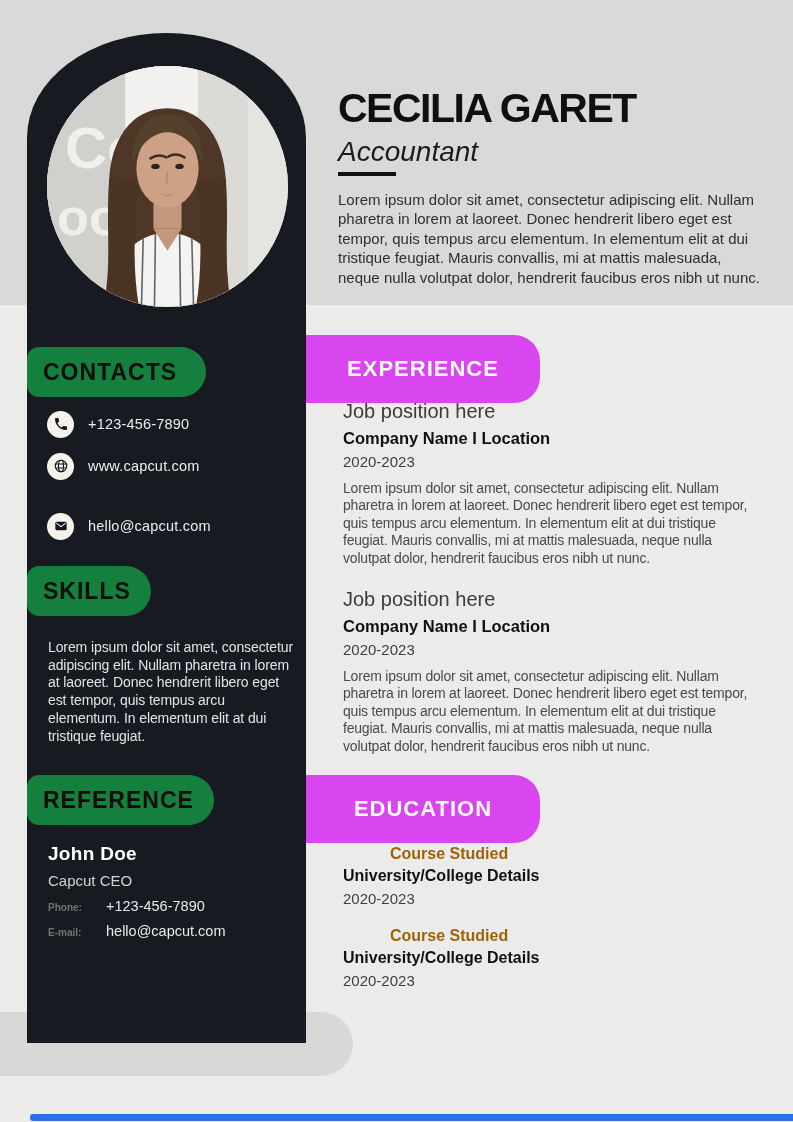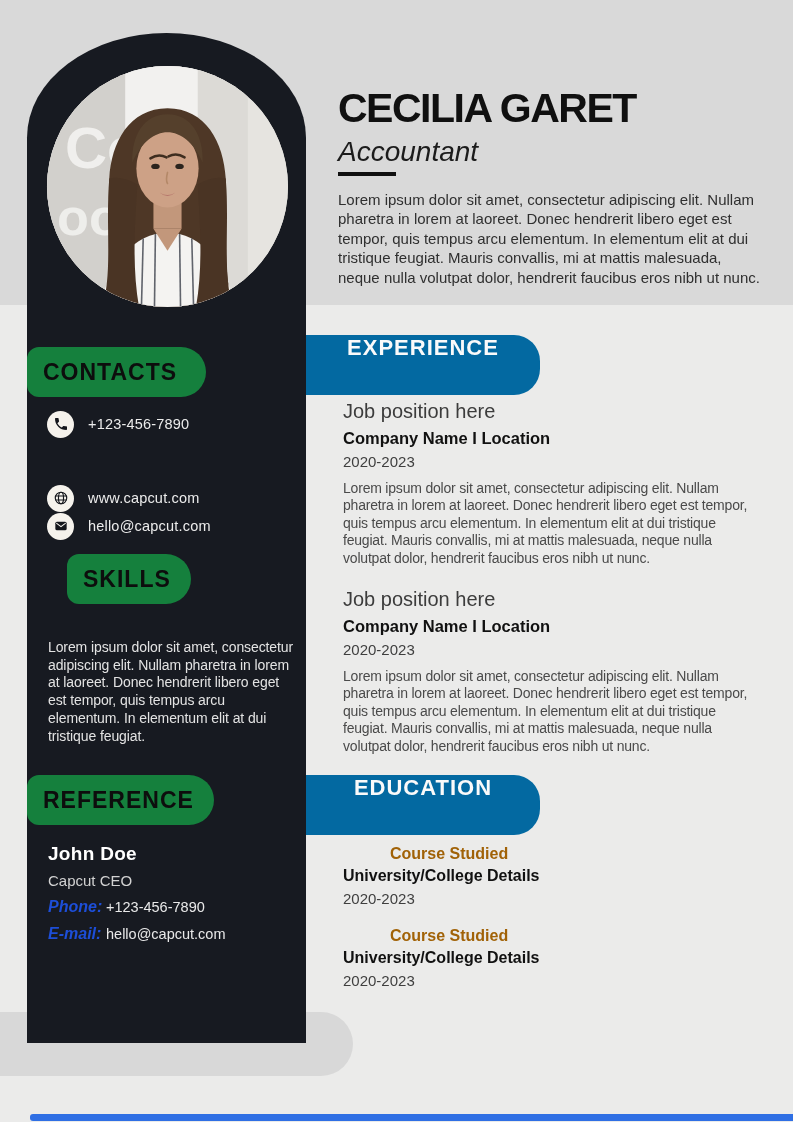--- a/index.html
+++ b/index.html
@@ -20,50 +20,50 @@
     background:#171a21; border-radius:140px 140px 0 0 / 105px 105px 0 0; z-index:2; }
 
   .photo { position:absolute; left:47px; top:66px; width:241px; height:241px;
     border-radius:50%; overflow:hidden; z-index:3; background:#e4e2de; }
   .photo svg { display:block; width:100%; height:100%; }
 
   .side-pill { position:absolute; height:50px; background:#15803d; z-index:3;
     border-radius:12px 25px 25px 12px; display:flex; align-items:center; padding-left:16px; }
   .side-pill span { font-size:23px; font-weight:800; letter-spacing:1px; color:#0d0d0d; }
   .pill-contacts { left:27px; top:347px; width:179px; }
-  .pill-skills   { left:27px; top:554px; width:124px;margin-left:40px; }
+  .pill-skills   { left:27px; top:566px; width:124px; }
   .pill-reference{ left:27px; top:775px; width:187px; }
 
   .contact-row { position:absolute; left:47px; width:240px; height:28px; z-index:3;
     display:flex; align-items:center; }
   .contact-row .cicon { width:27px; height:27px; border-radius:50%; background:#f5f2ec;
     display:flex; align-items:center; justify-content:center; flex:0 0 27px; }
   .contact-row .cicon svg { width:16px; height:16px; }
   .contact-row .ctext { margin-left:14px; font-size:14.5px; color:#ececec; white-space:nowrap; letter-spacing:.2px; }
-  .crow-0 { top:410px; } .crow-1 { top:444px; } .crow-2 { top:484px; } .crow-3 { top:512px; }
+  .crow-0 { top:410px; } .crow-1 { top:444px; } .crow-2 { top:452px; } .crow-3 { top:512px; }
 
   .skills-text { position:absolute; left:48px; top:639px; width:250px; z-index:3;
     font-size:14px; line-height:17.7px; color:#e3e3e3; letter-spacing:-.1px; }
 
   .ref-block { position:absolute; left:48px; top:843px; width:240px; z-index:3; color:#fff; }
   .ref-name { font-size:19px; font-weight:700; letter-spacing:.3px; }
   .ref-role { margin-top:7px; font-size:15px; color:#d2d2d2; }
   .ref-line { margin-top:9px; display:flex; align-items:baseline; }
-  .ref-line .lbl { width:58px; flex:0 0 58px; font-size:16px; font-weight:700; color:#1d4ed8;font-style:italic; }
+  .ref-line .lbl { width:58px; flex:0 0 58px; font-size:10px; font-weight:700; color:#737373; }
   .ref-line .val { font-size:14.5px; color:#e9e9e9; }
 
   
   .head-block { position:absolute; left:338px; top:88px; width:430px; z-index:2; }
   .person-name { font-size:41px; font-weight:800; letter-spacing:-1.5px; color:#101010; line-height:1; }
   .person-title { margin-top:7px; font-size:28px; font-style:italic; font-weight:500; color:#1c1c1c; }
   .title-underline { margin-top:4px; width:58px; height:3.5px; background:#101010; }
   .summary { margin-top:14px; width:424px; font-size:15px; line-height:19.5px; color:#2f2f2f; }
 
-  .dark-pill { position:absolute; left:306px; width:234px; height:60px; background:#0369a1;
-    border-radius:0 26px 26px 0; display:flex; align-items:flex-start; justify-content:center; z-index:2; }
+  .dark-pill { position:absolute; left:306px; width:234px; height:68px; background:#d946ef;
+    border-radius:0 26px 26px 0; display:flex; align-items:center; justify-content:center; z-index:2; }
   .dark-pill span { color:#fafafa; font-size:22px; font-weight:800; letter-spacing:1px; }
   .pill-experience { top:335px; }
   .pill-education  { top:775px; }
 
   .entry { position:absolute; left:343px; width:412px; z-index:2; }
   .entry .pos   { font-size:20px; color:#3c3c3c; }
   .entry .comp  { margin-top:6px; font-size:16.5px; font-weight:700; color:#111; }
   .entry .dates { margin-top:5px; font-size:15px; color:#3f3f3f; }
   .entry .desc  { margin-top:10px; font-size:14px; line-height:17.4px; color:#4a4a4a; letter-spacing:-.2px; }
   .exp-0 { top:400px; } .exp-1 { top:588px; }

